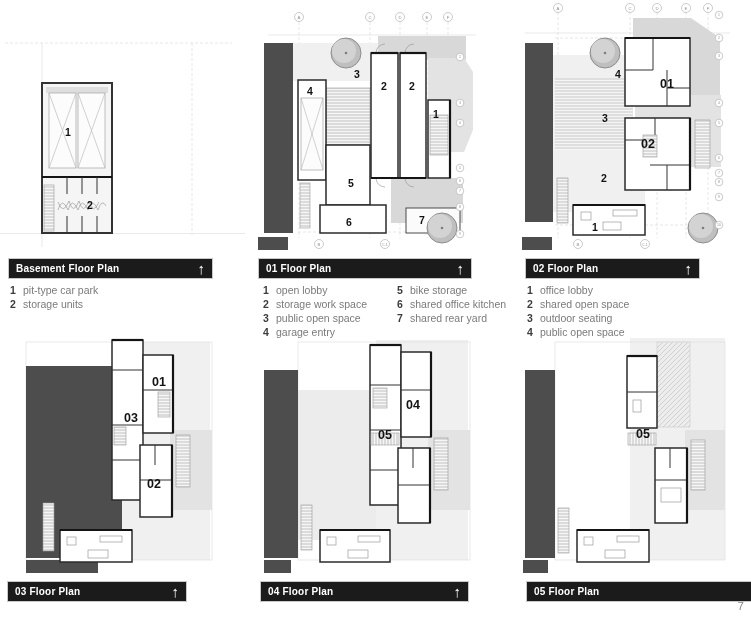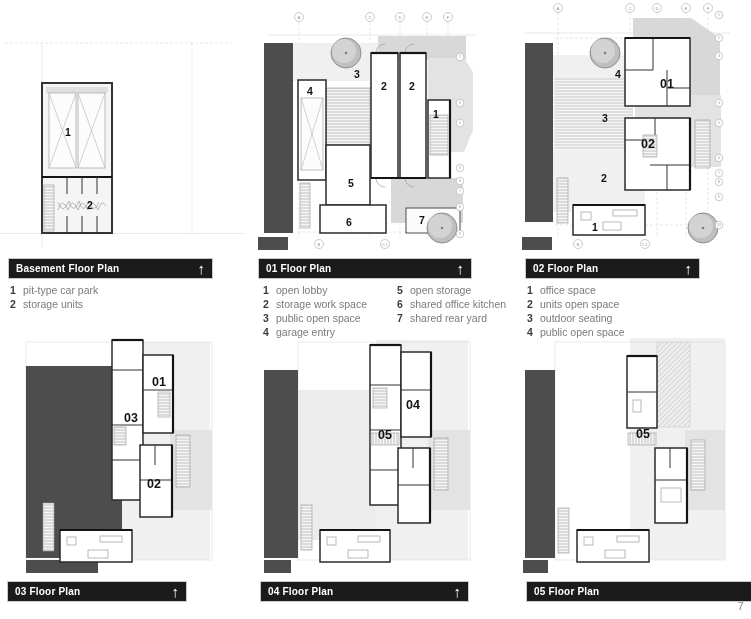--- a/index.html
+++ b/index.html
@@ -459,42 +459,42 @@
         <span class="leg-label">public open space</span>
       </div>
       <div class="leg-row">
         <span class="leg-num">4</span>
         <span class="leg-label">garage entry</span>
       </div>
     </div>
     <div class="leg-col">
       <div class="leg-row">
         <span class="leg-num">5</span>
-        <span class="leg-label">open storage</span>
+        <span class="leg-label">bike storage</span>
       </div>
       <div class="leg-row">
         <span class="leg-num">6</span>
         <span class="leg-label">shared office kitchen</span>
       </div>
       <div class="leg-row">
         <span class="leg-num">7</span>
         <span class="leg-label">shared rear yard</span>
       </div>
     </div>
   </div>
 
   <div class="legend" style="left:527px;top:284px">
     <div class="leg-col">
       <div class="leg-row">
         <span class="leg-num">1</span>
-        <span class="leg-label">office space</span>
+        <span class="leg-label">office lobby</span>
       </div>
       <div class="leg-row">
         <span class="leg-num">2</span>
-        <span class="leg-label">units open space</span>
+        <span class="leg-label">shared open space</span>
       </div>
       <div class="leg-row">
         <span class="leg-num">3</span>
         <span class="leg-label">outdoor seating</span>
       </div>
       <div class="leg-row">
         <span class="leg-num">4</span>
         <span class="leg-label">public open space</span>
       </div>
     </div>

